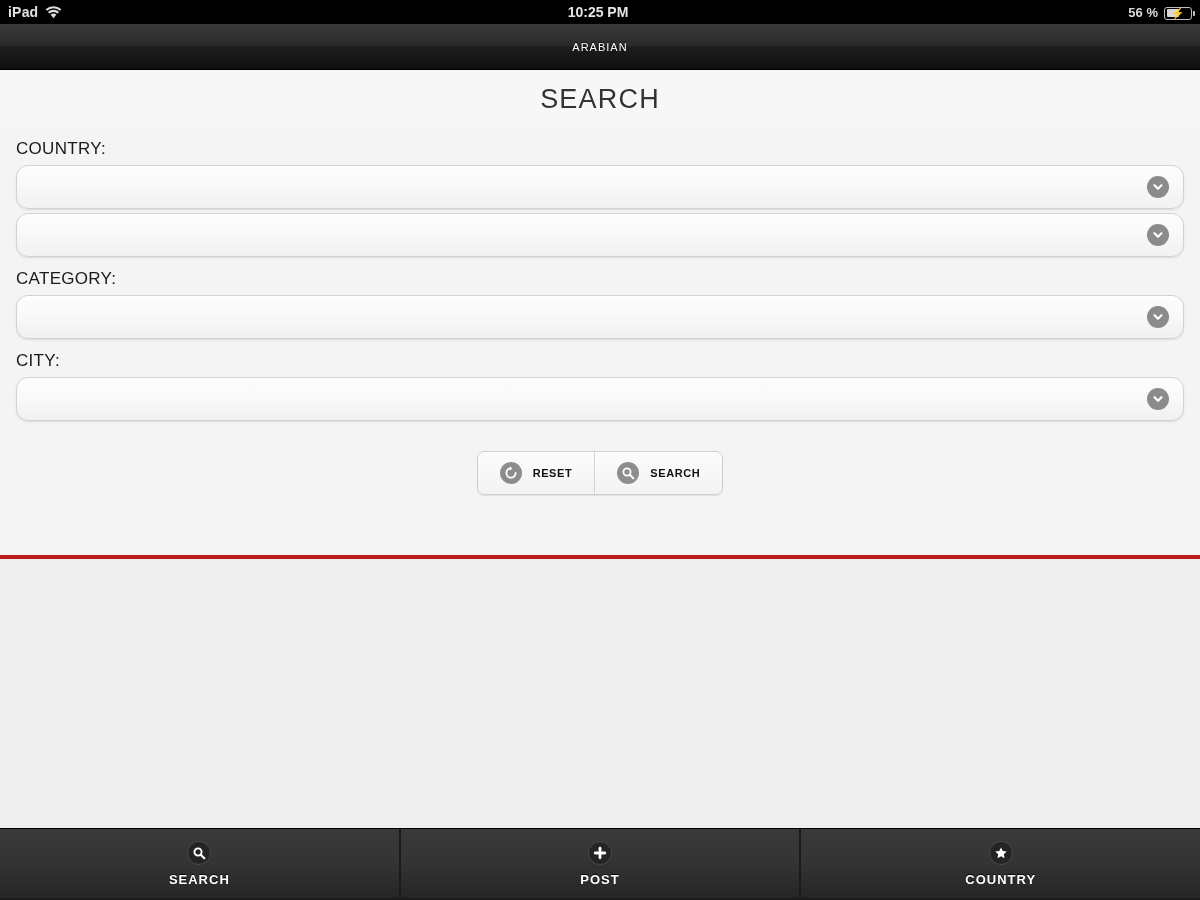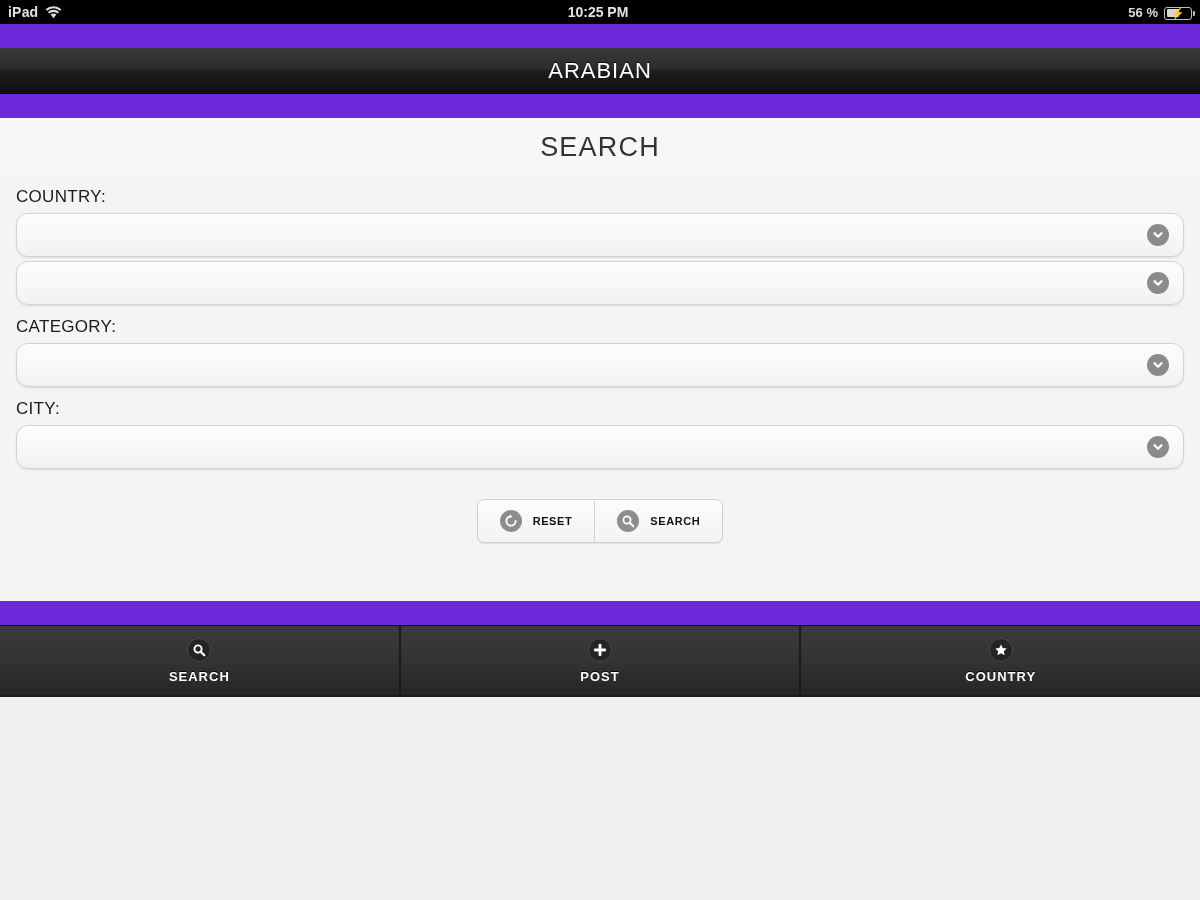--- a/index.html
+++ b/index.html
@@ -8,25 +8,24 @@
     width: 1200px;
     height: 900px;
     font-family: "Liberation Sans", sans-serif;
     background: #efefef;
     overflow: hidden;
   }
 
   .device {
     position: relative;
     width: 1200px;
-    height: 697px;
+    height: 900px;
     display: flex;
     flex-direction: column;
     background: #6d28d9;
-    gap: 24px;
   }
 
   
   .statusbar {
     height: 24px;
     background: #000;
     color: #cfcfcf;
     display: flex;
     align-items: center;
     padding: 0 8px;
@@ -93,21 +92,21 @@
     height: 46px;
     flex: none;
     background: linear-gradient(to bottom, #3a3a3a 0%, #2b2b2b 46%, #1d1d1d 52%, #101010 100%);
     border-bottom: 1px solid #000;
     display: flex;
     align-items: center;
     justify-content: center;
   }
   .navbar-title {
     color: #fff;
-    font-size: 22px;
+    font-size: 11px;
     letter-spacing: 1px;
     text-shadow: 0 -1px 0 rgba(0,0,0,.8);
   }
 
   
   .content {
     flex: 1 1 auto;
     background: #efefef;
     position: relative;
     overflow: hidden;
@@ -118,21 +117,21 @@
     font-size: 27px;
     color: #333;
     letter-spacing: 1.2px;
     padding: 14px 0 12px;
     background: #f7f7f7;
   }
 
   .form-panel {
     background: #f4f4f4;
     padding: 4px 16px 0;
-    border-bottom: 2px solid #b91c1c;
+    border-bottom: 4px solid #b91c1c;
     padding-bottom: 60px;
   }
 
   .field-label {
     font-size: 17px;
     color: #1a1a1a;
     letter-spacing: .3px;
     padding: 8px 0 6px;
   }
 

